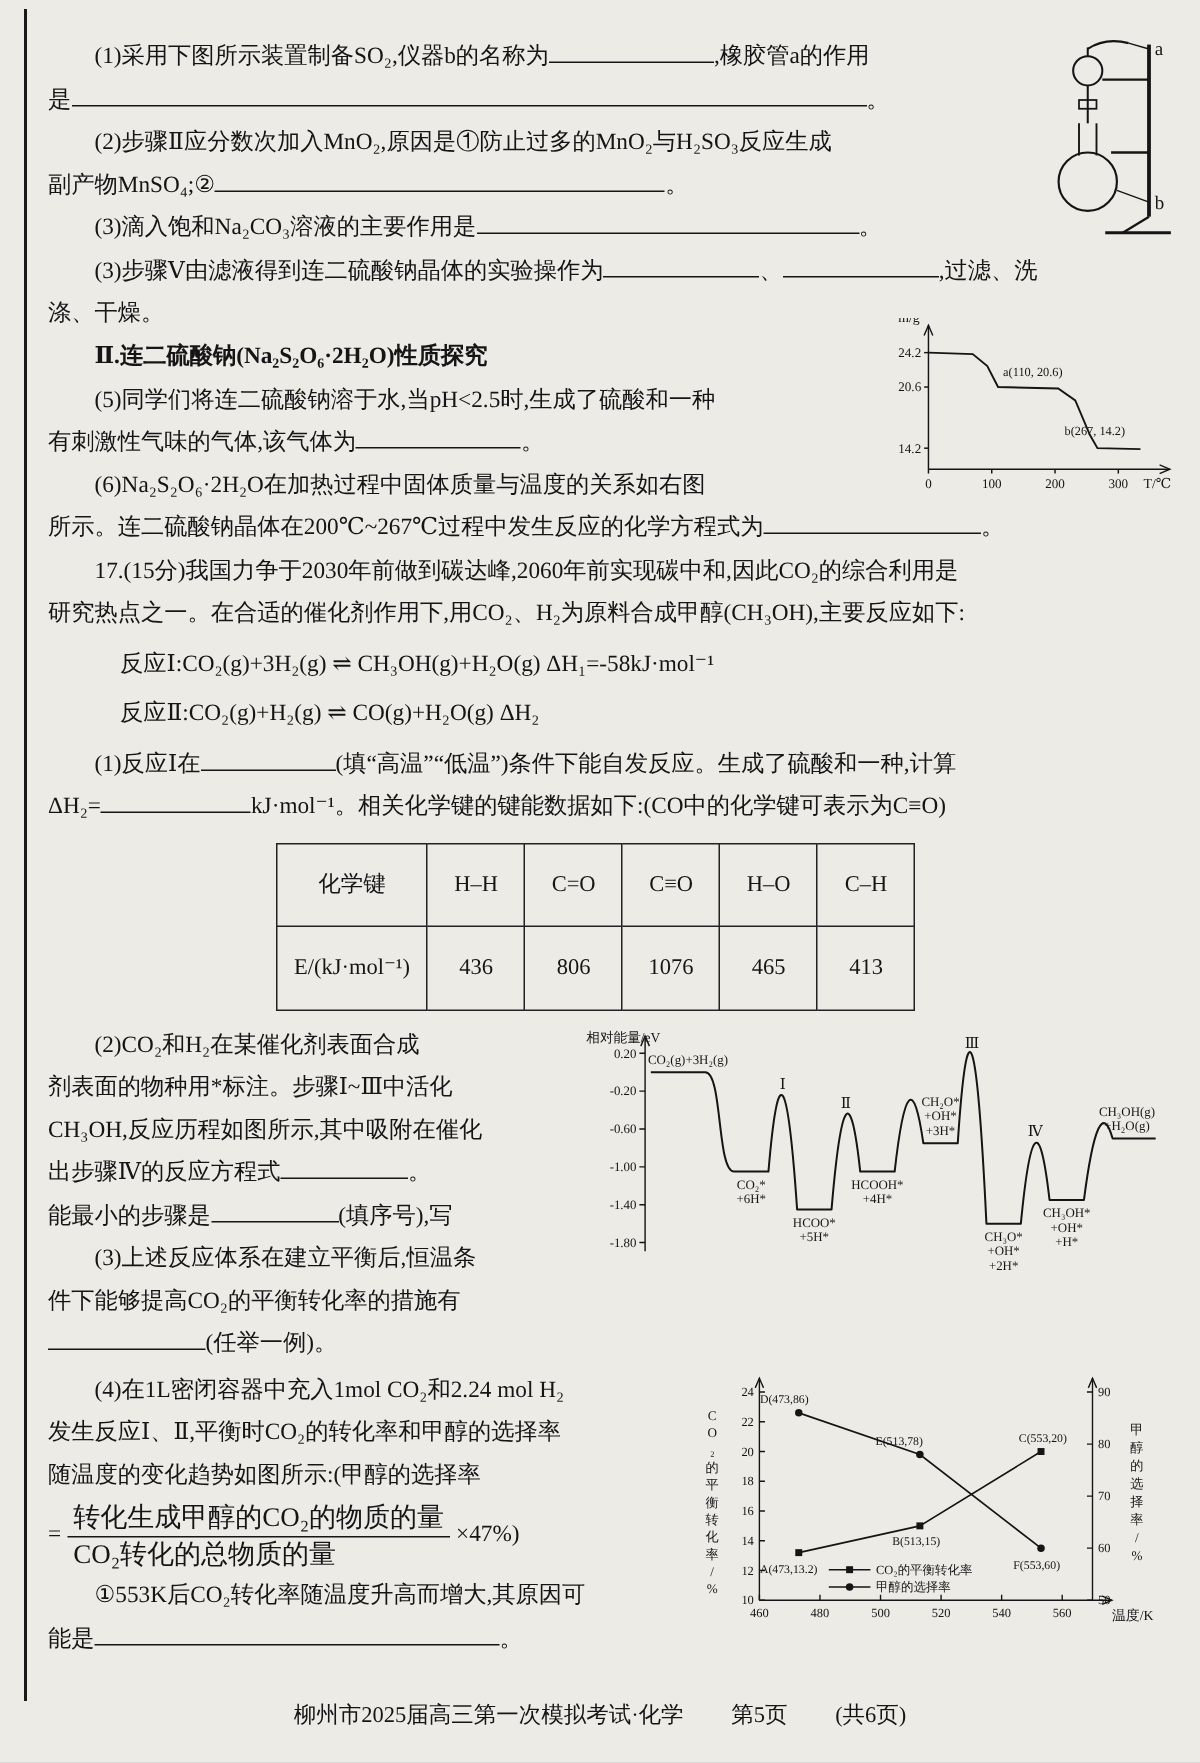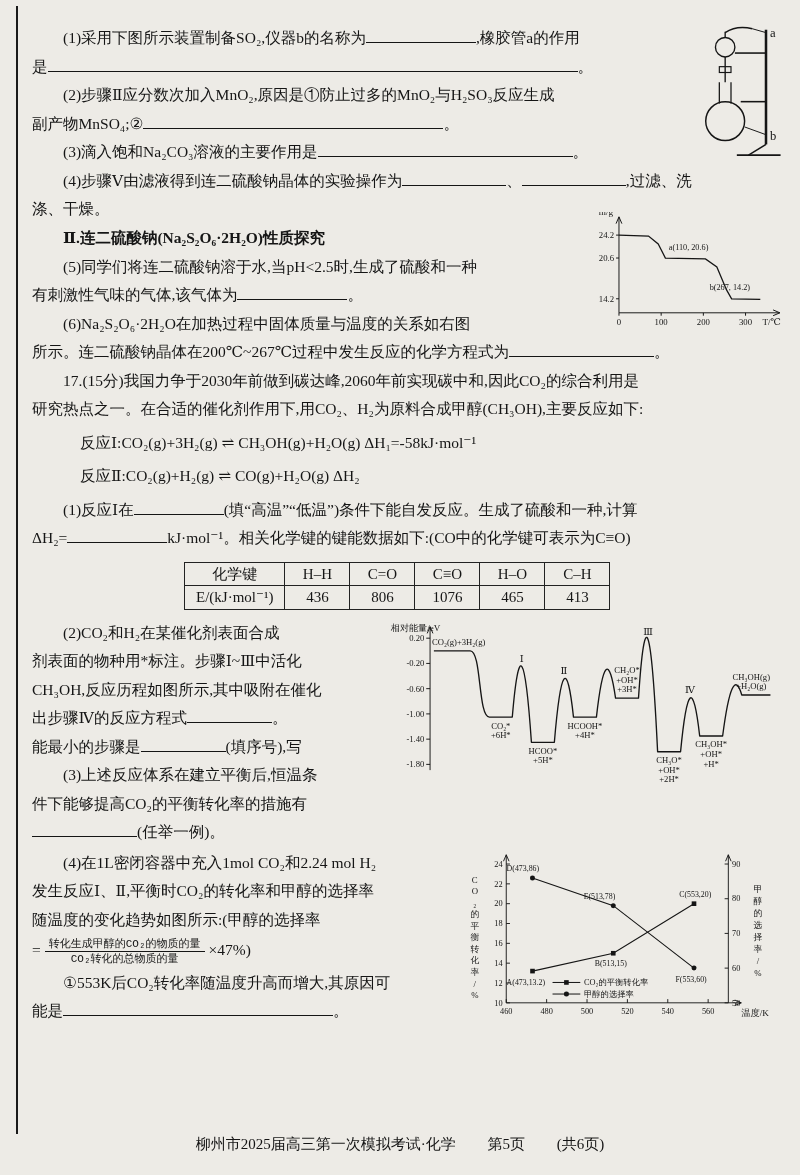--- a/index.html
+++ b/index.html
@@ -14,22 +14,22 @@
   .blank{display:inline-block;border-bottom:1.3px solid #151515;height:1em;vertical-align:baseline;}
   .sec{position:relative;}
   .fig-apparatus{position:absolute;right:2px;top:-4px;}
   .fig-mass{position:absolute;right:0;top:-12px;}
   .row2{display:flex;align-items:flex-start;margin-top:2px;}
   .row2 .txtcol-a{width:356px;flex:none;}
   .row2 .txtcol-b{width:428px;flex:none;}
   .row2 .figcol{flex:1;}
   .rxn{margin:5px 0 5px 48px;}
   table.bond{border-collapse:collapse;margin:9px 0 9px 152px;font-size:15px;line-height:1.5;}
-  table.bond td{border:1.4px solid #222;padding:0 11px;text-align:center;min-width:42px;}
-  .frac{display:inline-block;text-align:center;vertical-align:middle;font-size:11px;line-height:1.3;margin:0 4px;font-family:Liberation Mono, monospace;}
+  table.bond td{border:1.4px solid #222;padding:16px 11px;text-align:center;min-width:42px;}
+  .frac{display:inline-block;vertical-align:middle;font-size:18px;line-height:1.3;margin:0 4px;}
   .frac .num{display:block;padding:0 4px;}
   .frac .den{display:block;border-top:1.3px solid #151515;padding:0 4px;}
   .formula-line{margin:2px 0;}
   .footer{position:absolute;bottom:16px;width:100%;text-align:center;font-size:15px;}
   .footer span{margin:12px 14px;}
   svg text{font-family:"Liberation Serif","DejaVu Serif",serif;fill:#151515;}
 </style>
 </head>
 <body>
 
@@ -57,21 +57,21 @@
           <line x1="66" y1="110" x2="88" y2="118" stroke="#151515" stroke-width="1"></line>
           <text x="92" y="17" font-size="13">a</text>
           <text x="92" y="123" font-size="13">b</text>
         </svg>
       </div>
       <p class="ind"><span>(1)采用下图所示装置制备SO₂,仪器b的名称为</span><span class="blank" style="width:110px"></span><span>,橡胶管a的作用</span></p>
       <p><span>是</span><span class="blank" style="width:530px"></span><span>。</span></p>
       <p class="ind"><span>(2)步骤Ⅱ应分数次加入MnO₂,原因是①防止过多的MnO₂与H₂SO₃反应生成</span></p>
       <p><span>副产物MnSO₄;②</span><span class="blank" style="width:300px"></span><span>。</span></p>
       <p class="ind"><span>(3)滴入饱和Na₂CO₃溶液的主要作用是</span><span class="blank" style="width:255px"></span><span>。</span></p>
-      <p class="ind"><span>(4)步骤Ⅴ由滤液得到连二硫酸钠晶体的实验操作为</span><span class="blank" style="width:104px"></span><span>、</span><span class="blank" style="width:104px"></span><span>,过滤、洗</span></p>
+      <p class="ind"><span>(3)步骤Ⅴ由滤液得到连二硫酸钠晶体的实验操作为</span><span class="blank" style="width:104px"></span><span>、</span><span class="blank" style="width:104px"></span><span>,过滤、洗</span></p>
       <p><span>涤、干燥。</span></p>
     </section>
 
     <section class="sec">
       <div class="fig-mass">
         <svg id="mass-svg" width="206" height="126" viewBox="0 0 212 130">
             <line x1="42" y1="5" x2="42" y2="104" stroke="#151515" stroke-width="1"></line>
             <line x1="42" y1="104" x2="208" y2="104" stroke="#151515" stroke-width="1"></line>
             <path d="M 39 12 L 42 5 L 45 12" fill="none" stroke="#151515"></path>
             <path d="M 201 101 L 208 104 L 201 107" fill="none" stroke="#151515"></path>

